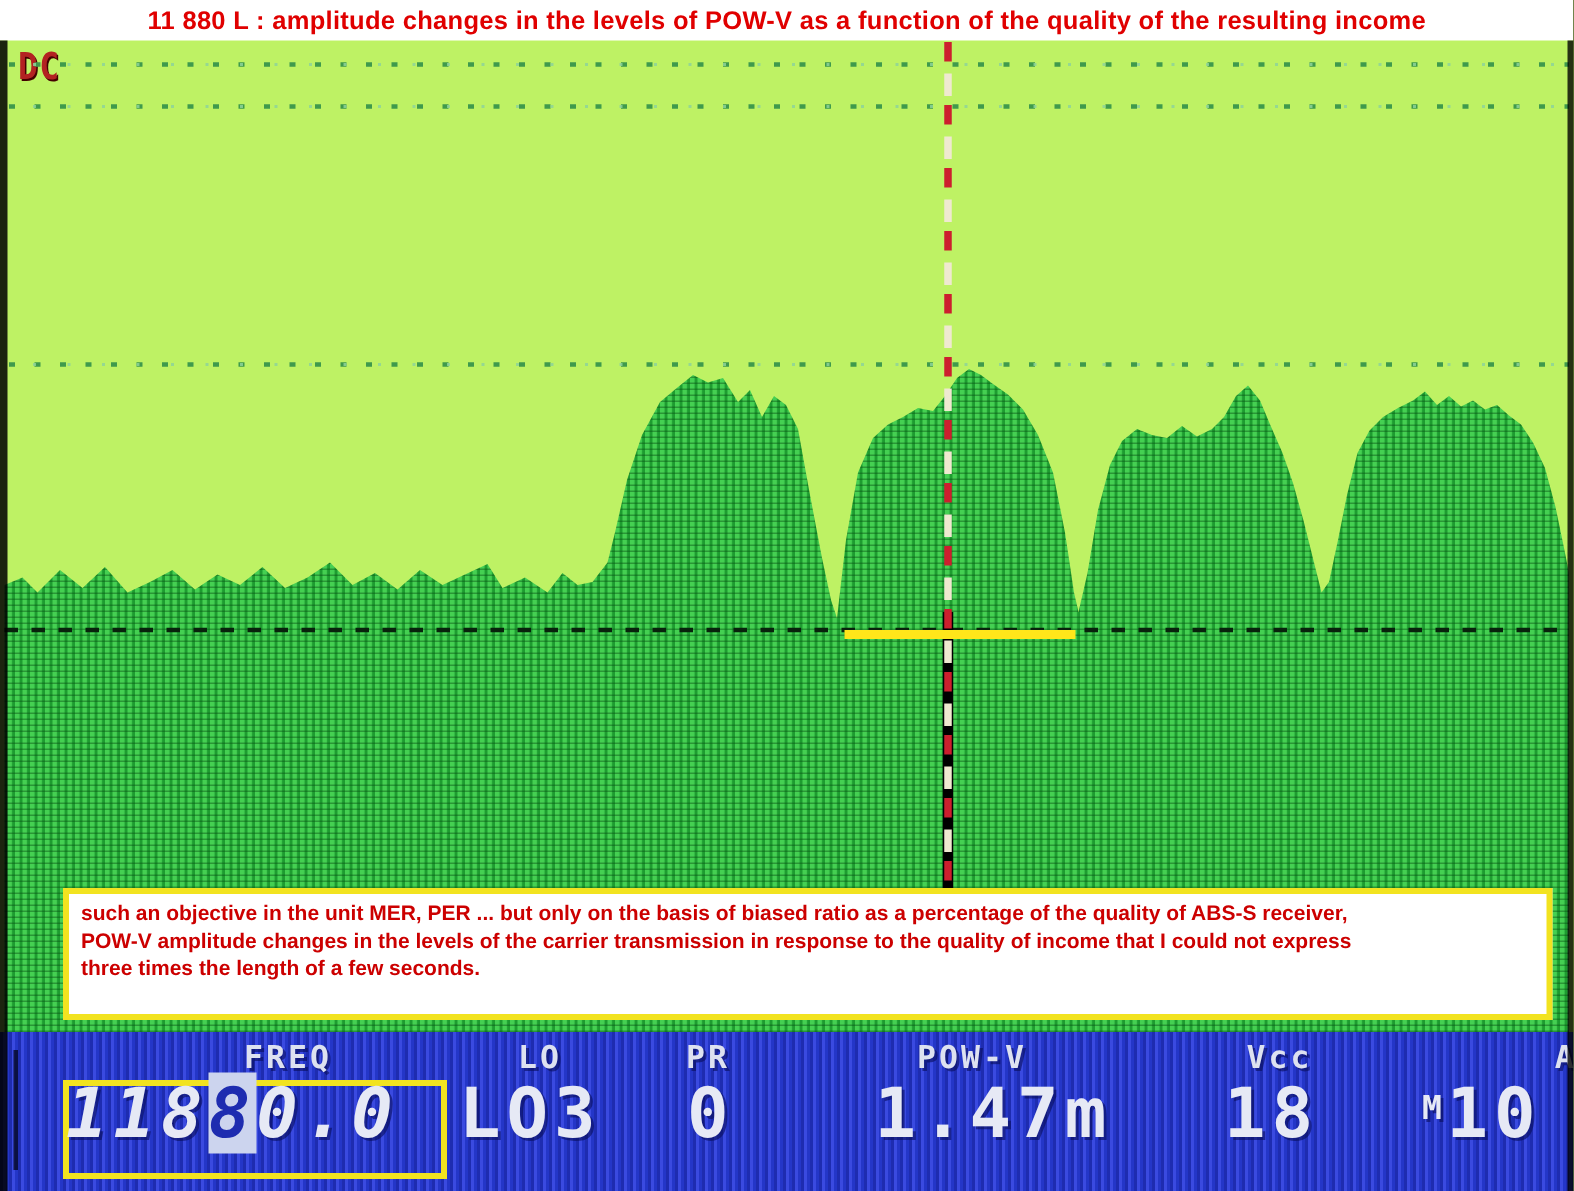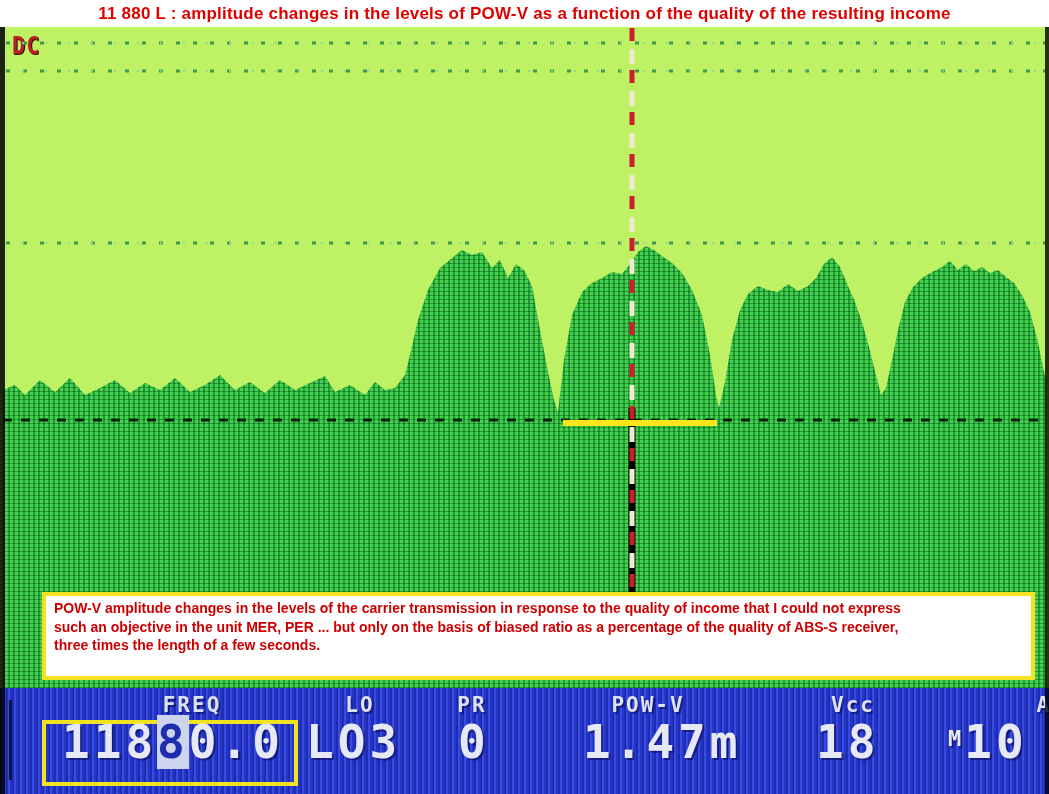--- a/index.html
+++ b/index.html
@@ -66,29 +66,29 @@
     <line id="baseline" stroke="#08220c" stroke-width="3" stroke-dasharray="9 9" x1="3" x2="1046" y1="420" y2="420"></line>
     <g id="marker">
         <line x1="632" x2="632" y1="408" y2="592" stroke="#000000" stroke-width="7" stroke-dashoffset="0"></line>
         <line x1="632" x2="632" y1="28" y2="592" stroke="#cc1f2e" stroke-width="5" stroke-dasharray="13 29" stroke-dashoffset="0"></line>
         <line x1="632" x2="632" y1="28" y2="592" stroke="#efe9d0" stroke-width="5" stroke-dasharray="15 27" stroke-dashoffset="-21"></line>
       </g>
     <line id="ysegment" stroke-width="6" x1="563" x2="717" y1="423" y2="423" stroke="#ffe61a"></line>
   </svg>
 
   <div class="note">
+    <div>such an objective in the unit MER, PER ... but only on the basis of biased ratio as a percentage of the quality of ABS-S receiver,</div>
     <div>POW-V amplitude changes in the levels of the carrier transmission in response to the quality of income that I could not express</div>
-    <div>such an objective in the unit MER, PER ... but only on the basis of biased ratio as a percentage of the quality of ABS-S receiver,</div>
     <div>three times the length of a few seconds.</div>
   </div>
 
   <div class="bar" id="statusbar">
     <div class="freqbox"></div>
   <div class="lbl" style="left: 152px; margin-left: 40px;">FREQ</div>
-      <div class="val" style="left: 62px;"><span>1</span><span>1</span><span>8</span><span class="cur">8</span><span>0</span><span>.</span><span>0</span></div>
+      <div class="val" style="left: 44px; font-style: italic;"><span>1</span><span>1</span><span>8</span><span class="cur">8</span><span>0</span><span>.</span><span>0</span></div>
       <div class="lbl" style="left: 360px;">LO</div>
       <div class="val" style="left: 306px;">LO3</div>
       <div class="lbl" style="left: 472px;">PR</div>
       <div class="val" style="left: 458px;">0</div>
       <div class="lbl" style="left: 648px;">POW-V</div>
       <div class="val" style="left: 583px;">1.47m</div>
       <div class="lbl" style="left: 853px;">Vcc</div>
       <div class="val" style="left: 816px;">18</div>
       <div class="lbl" style="left: 1036px; padding-left: 45px;">ATT</div>
       <div class="val" style="left: 948px;"><span class="pfx">M</span>10</div>

